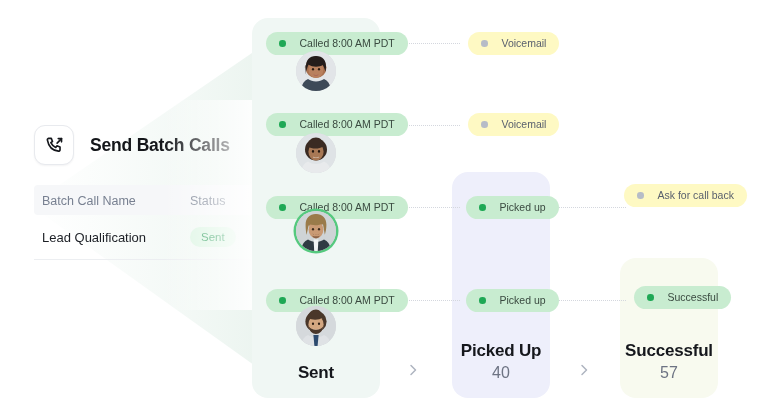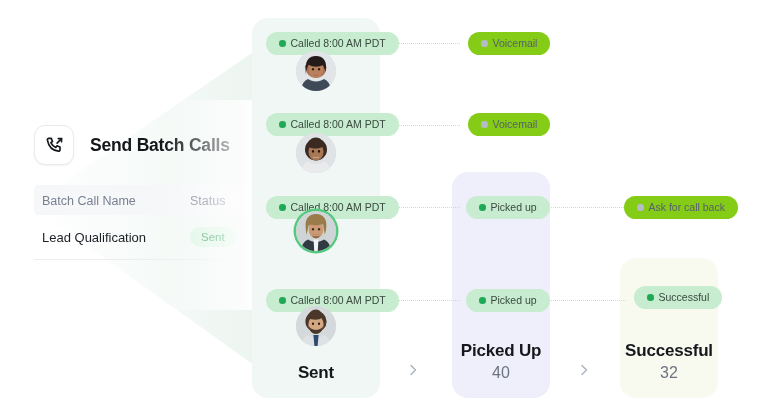--- a/index.html
+++ b/index.html
@@ -149,42 +149,42 @@
   }
   #footer-sent    { bottom: 14px; }
   #footer-picked  { bottom: 14px; }
   #footer-success { bottom: 14px; }
 
   
   .pill {
     position: absolute;
     display: inline-flex;
     align-items: center;
-    gap: 5px;
+    gap: 14px;
     border-radius: 999px;
     padding: 0 13px;
     height: 23px;
     white-space: nowrap;
     box-sizing: border-box;
   }
   .pill .dot {
     width: 6.5px;
     height: 6.5px;
     border-radius: 50%;
     flex: 0 0 auto;
   }
   .pill .ptext {
     font-size: 10.5px;
     line-height: 1;
   }
   .pill-green { background: #c8ecd0; }
   .pill-green .dot  { background: #1fa855; }
   .pill-green .ptext{ color: #3a4a40; }
 
-  .pill-grey  { background: #84cc16; }
+  .pill-grey  { background: #fef9c3; }
   .pill-grey .dot   { background: #b6bcc7; }
   .pill-grey .ptext { color: #585f6d; }
 
   .pill-greenlite { background: #c8ecd0; }
   .pill-greenlite .dot  { background: #1fa855; }
   .pill-greenlite .ptext{ color: #3a4a40; }
 
   
   .avatar {
     position: absolute;
@@ -269,21 +269,21 @@
   <div class="col" id="col-picked">
     <div class="col-footer" id="footer-picked">
       <div class="cf-label">Picked Up</div>
       <div class="cf-value">40</div>
     </div>
   </div>
 
   <div class="col" id="col-success">
     <div class="col-footer" id="footer-success">
       <div class="cf-label">Successful</div>
-      <div class="cf-value">32</div>
+      <div class="cf-value">57</div>
     </div>
   </div>
 
   <div class="dots" style="left:382px; top:43px;  width:78px;"></div>
   <div class="dots" style="left:382px; top:125px; width:78px;"></div>
   <div class="dots" style="left:382px; top:207px; width:78px;"></div>
   <div class="dots" style="left:382px; top:300px; width:78px;"></div>
 
   <div class="dots" style="left:548px; top:207px; width:78px;"></div>
   <div class="dots" style="left:548px; top:300px; width:78px;"></div>
@@ -374,21 +374,21 @@
 
   <div class="pill pill-green" style="left:466px; top:196px;">
     <span class="dot"></span>
     <span class="ptext">Picked up</span>
   </div>
   <div class="pill pill-green" style="left:466px; top:289px;">
     <span class="dot"></span>
     <span class="ptext">Picked up</span>
   </div>
 
-  <div class="pill pill-grey" style="left:624px; top:196px;">
+  <div class="pill pill-grey" style="left:624px; top:184px;">
     <span class="dot"></span>
     <span class="ptext">Ask for call back</span>
   </div>
   <div class="pill pill-greenlite" style="left:634px; top:286px;">
     <span class="dot"></span>
     <span class="ptext">Successful</span>
   </div>
 
   <div class="chev" style="left:407px; top:363px;">
     <svg width="12" height="14" viewBox="0 0 12 14" fill="none" stroke="#aeb4c0" stroke-width="1.5" stroke-linecap="round" stroke-linejoin="round">

